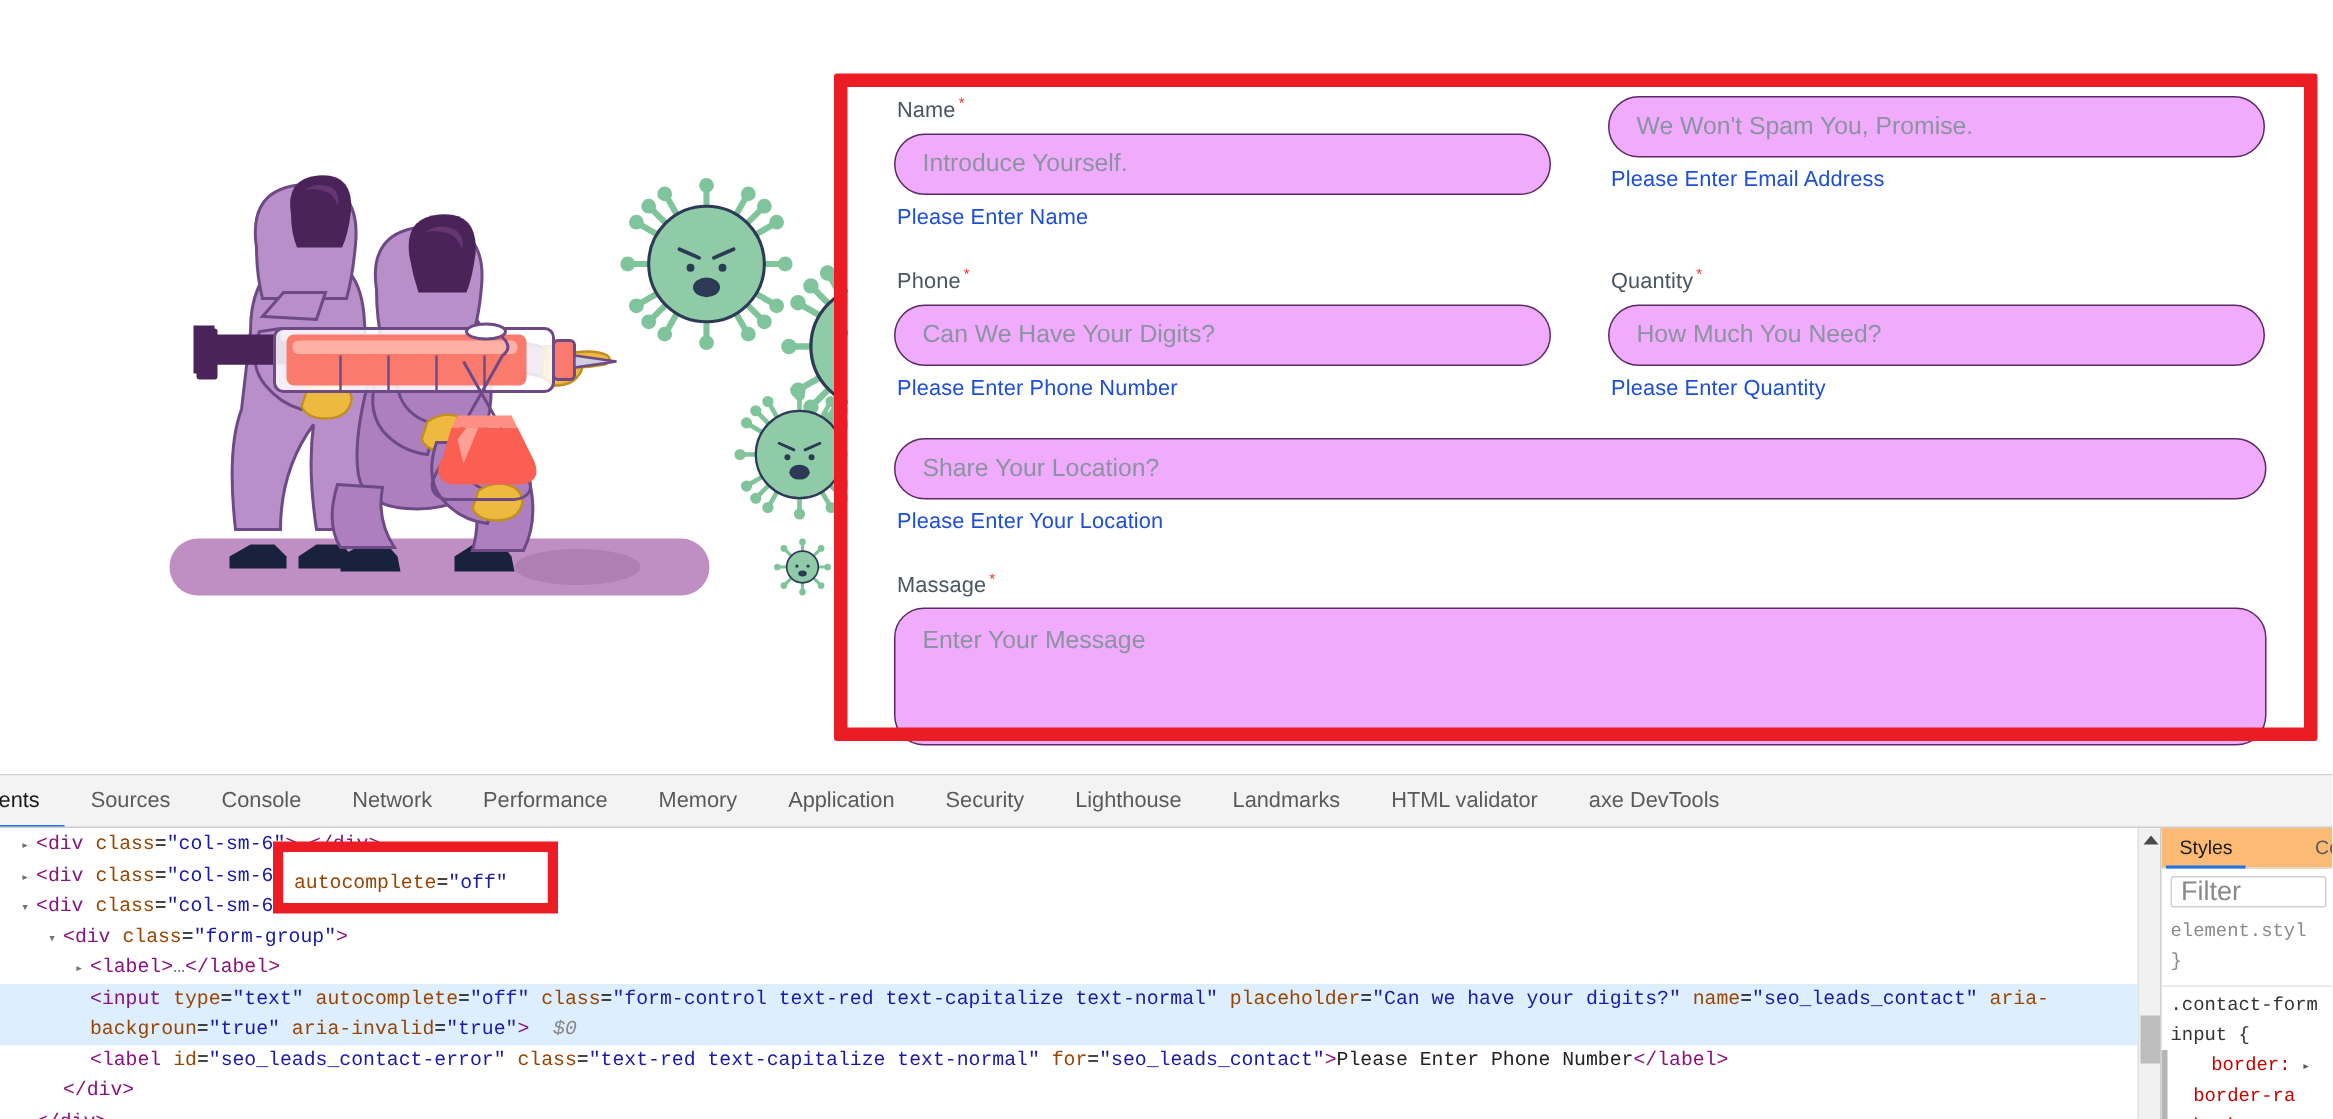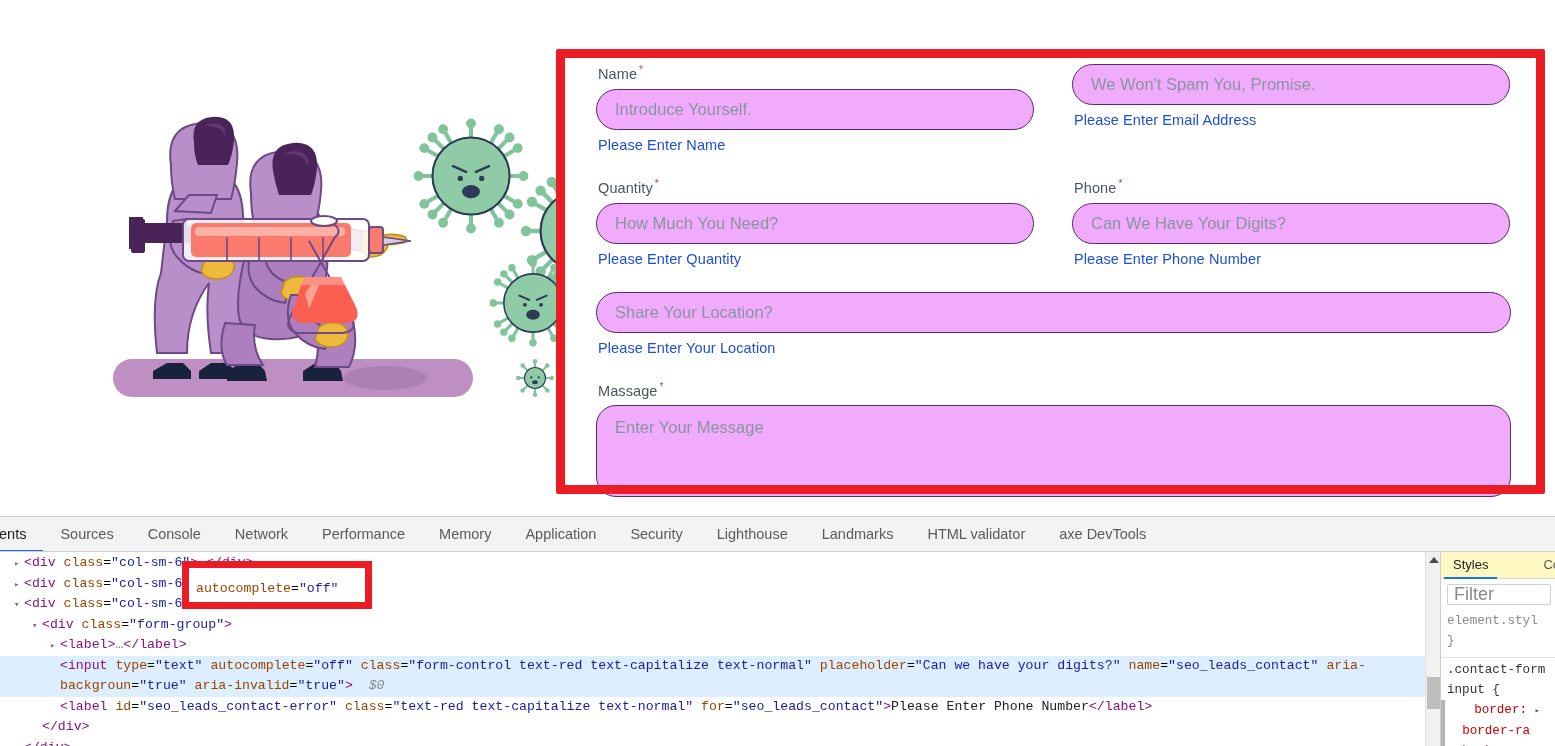--- a/index.html
+++ b/index.html
@@ -175,21 +175,21 @@
 
   #styles-pane {
     flex: 0 0 115px;
     background: #fff;
     border-left: 1px solid #cdcdcd;
     overflow: hidden;
     position: relative;
   }
   #styles-tabs {
     height: 27px;
-    background: #fef9c3;
+    background: #fdba74;
     border-bottom: 1px solid #d9d9d9;
     display: flex; align-items: center;
     white-space: nowrap;
     padding-left: 3px;
     gap: 37px;
   }
   .st-tab {
     font-size: 13px; color: #5a5a5a; padding: 0 9px; line-height: 26px; height: 27px;
   }
   .st-tab.active { color: #1a1a1a; box-shadow: inset 0 -2px 0 #1a73e8; }
@@ -396,30 +396,30 @@
             <span class="err">Please Enter Email Address</span>
           </div>
         </div>
       </div>
 
       <div class="spacer"></div>
 
       <div class="row">
         <div class="col">
           <div class="form-group">
+            <label class="fg-label"><span>Phone</span><span class="req">*</span></label>
+            <input class="control" type="text" placeholder="Can We Have Your Digits?" style="">
+            <span class="err">Please Enter Phone Number</span>
+          </div>
+        </div>
+        <div class="col">
+          <div class="form-group">
             <label class="fg-label"><span>Quantity</span><span class="req">*</span></label>
             <input class="control" type="text" placeholder="How Much You Need?" style="">
             <span class="err">Please Enter Quantity</span>
-          </div>
-        </div>
-        <div class="col">
-          <div class="form-group">
-            <label class="fg-label"><span>Phone</span><span class="req">*</span></label>
-            <input class="control" type="text" placeholder="Can We Have Your Digits?" style="">
-            <span class="err">Please Enter Phone Number</span>
           </div>
         </div>
       </div>
 
       <div class="spacer"></div>
 
       <div class="row">
         <div class="col-full">
           <div class="form-group">
             <input class="control" type="text" placeholder="Share Your Location?" style="">

